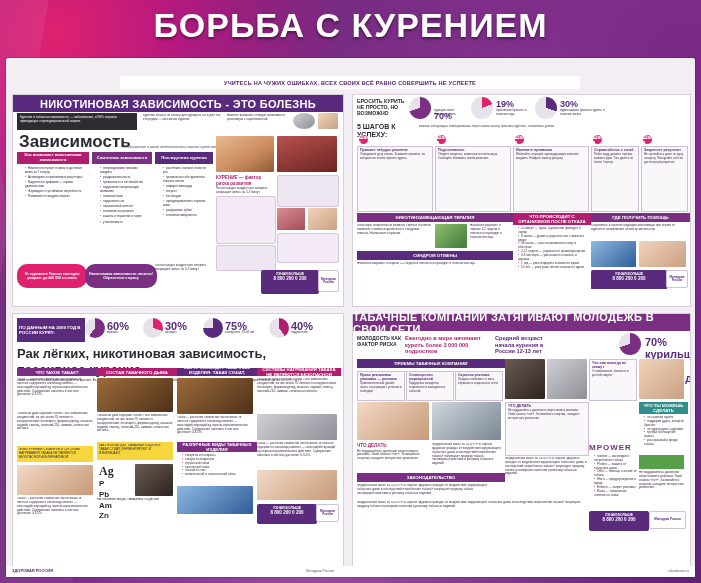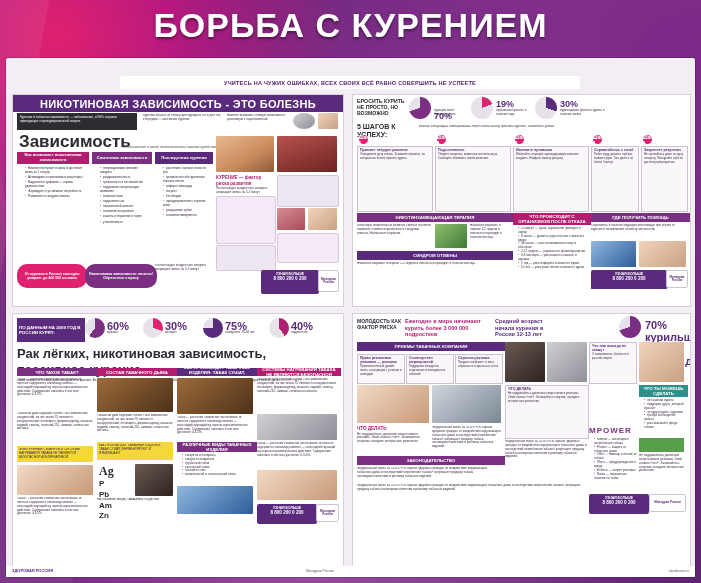--- a/index.html
+++ b/index.html
@@ -428,20 +428,21 @@
       <div>УЗНАЙ БОЛЬШЕ</div>
       <div style="font-size:4.6px;">8 800 200 0 200</div>
     </div>
     <div class="emblem" style="left:303px;top:190px;width:21px;height:16px;">
       <span>Минздрав России</span>
     </div>
   </div>
 </div>
 
 <div class="card" id="card-br">
+  <div class="card-head head-plum">ТАБАЧНЫЕ КОМПАНИИ ЗАТЯГИВАЮТ МОЛОДЁЖЬ В СВОИ СЕТИ</div>
   <div class="card-body">
 
     <div class="tb" style="left:4px;top:4px;width:44px;">
       <span class="h" style="font-size:5px;color:#2d2a34;">МОЛОДОСТЬ КАК ФАКТОР РИСКА</span>
     </div>
     <div class="tb" style="left:52px;top:4px;width:86px;">
       <span class="h" style="font-size:5.6px;color:#b21e6f;">Ежегодно в мире начинают курить более 3 000 000 подростков</span>
     </div>
     <div class="tb" style="left:142px;top:4px;width:62px;">
       <span class="h" style="font-size:5.6px;color:#5a2a7d;">Средний возраст начала курения в России 12-13 лет</span>

